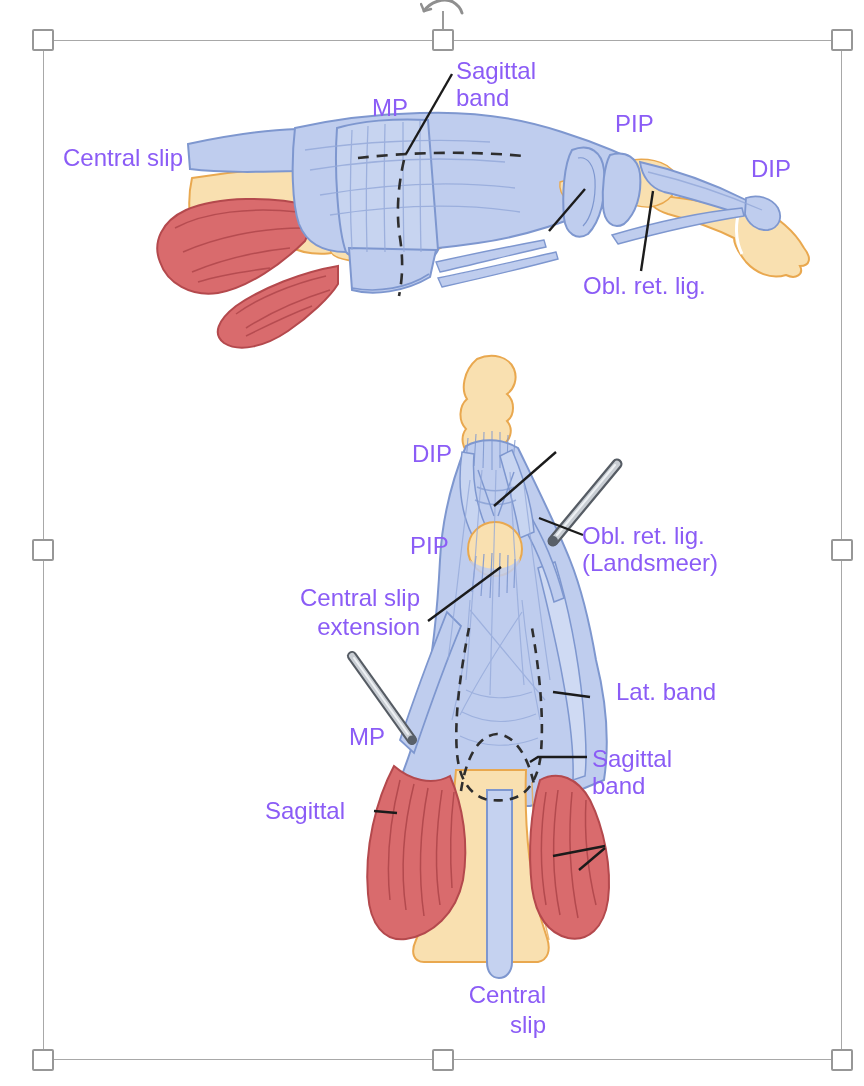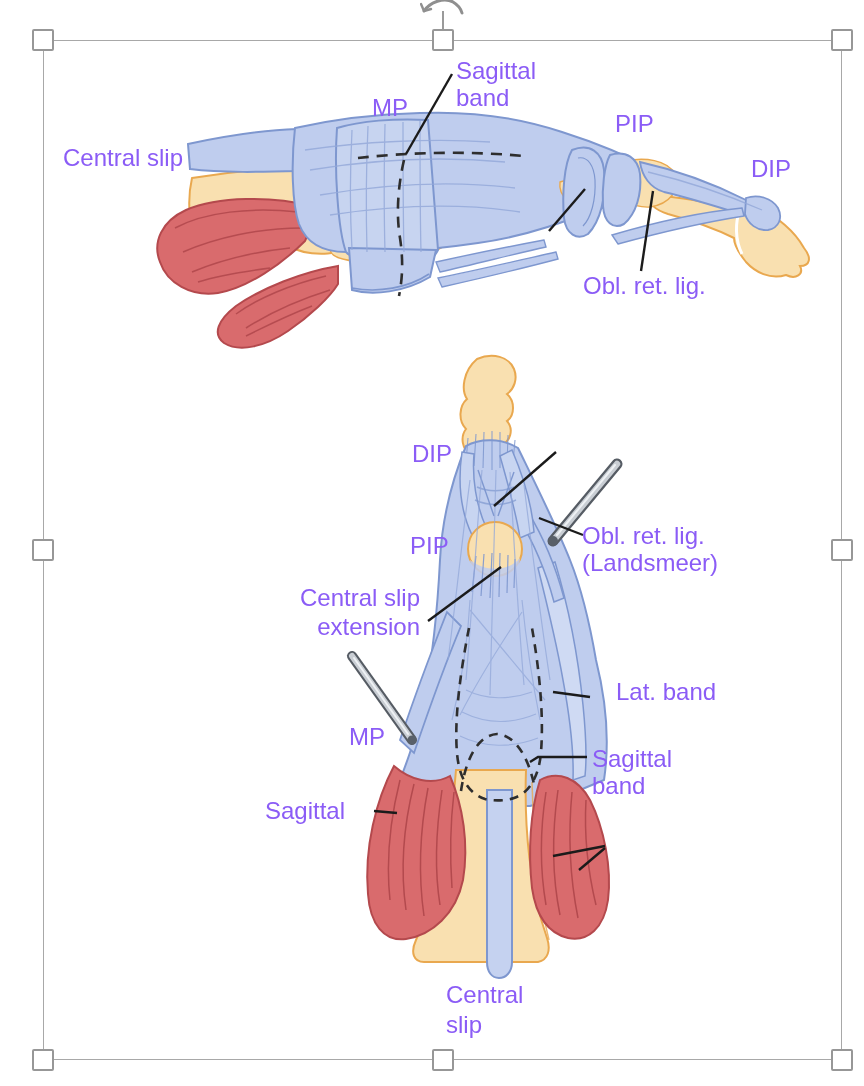--- a/index.html
+++ b/index.html
@@ -201,21 +201,21 @@
   <div class="lbl" style="left:410px;top:532px">PIP</div>
   <div class="lbl" style="left:582px;top:522px">Obl. ret. lig.
 (Landsmeer)</div>
   <div class="lbl" style="left:288px;top:583px;width:132px;text-align:right;line-height:29px">Central slip
 extension</div>
   <div class="lbl" style="left:616px;top:678px">Lat. band</div>
   <div class="lbl" style="left:349px;top:723px">MP</div>
   <div class="lbl" style="left:592px;top:745px">Sagittal
 band</div>
   <div class="lbl" style="left:265px;top:797px">Sagittal</div>
-  <div class="lbl" style="left:446px;top:980px;width:100px;text-align:left;line-height:30px">Central
+  <div class="lbl" style="left:446px;top:980px;width:100px;text-align:right;line-height:30px">Central
 slip</div>
 
   <div class="sel-frame"></div>
 
   <svg class="rot-glyph" viewBox="0 0 46 15">
     <path d="M4,11 C10,2 24,-3 33,2 C38,5 41,9 42,13" stroke="#8f8f8f" stroke-width="3" fill="none" stroke-linecap="round"></path>
     <path d="M4,11 L1,4 M4,11 L11,9" stroke="#8f8f8f" stroke-width="2.4" fill="none" stroke-linecap="round"></path>
   </svg>
   <div class="rot-line"></div>
 

